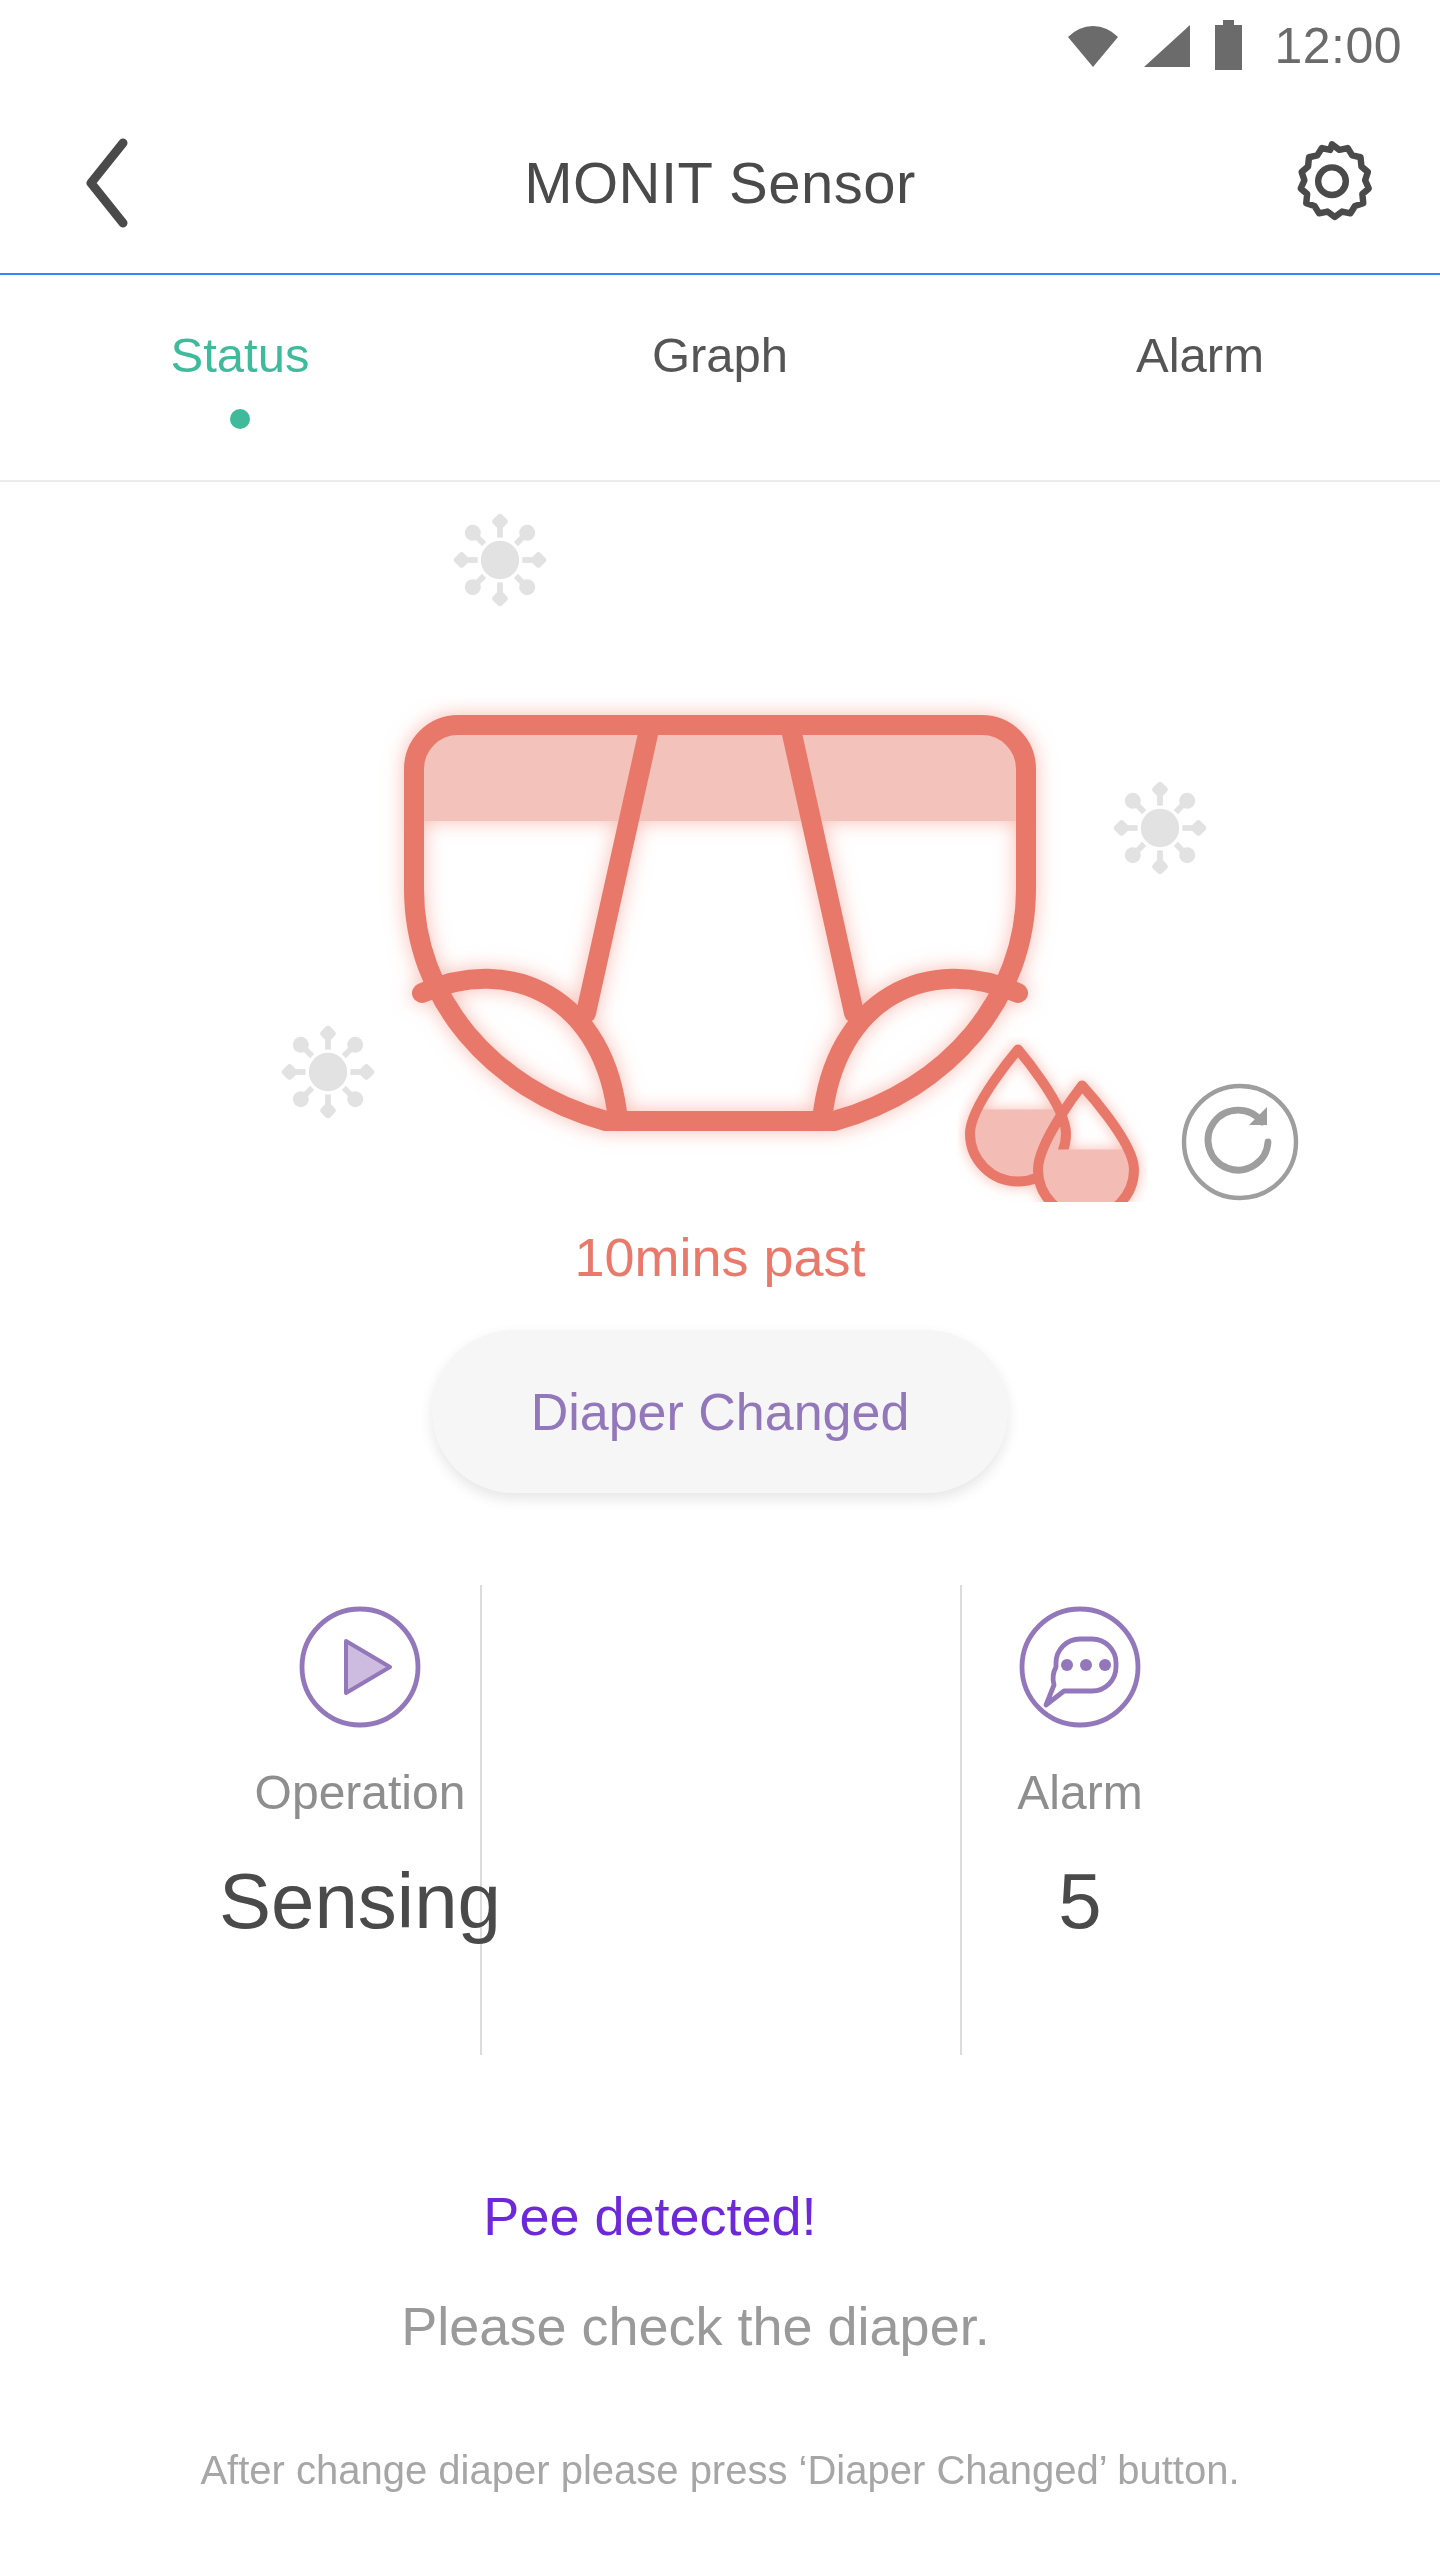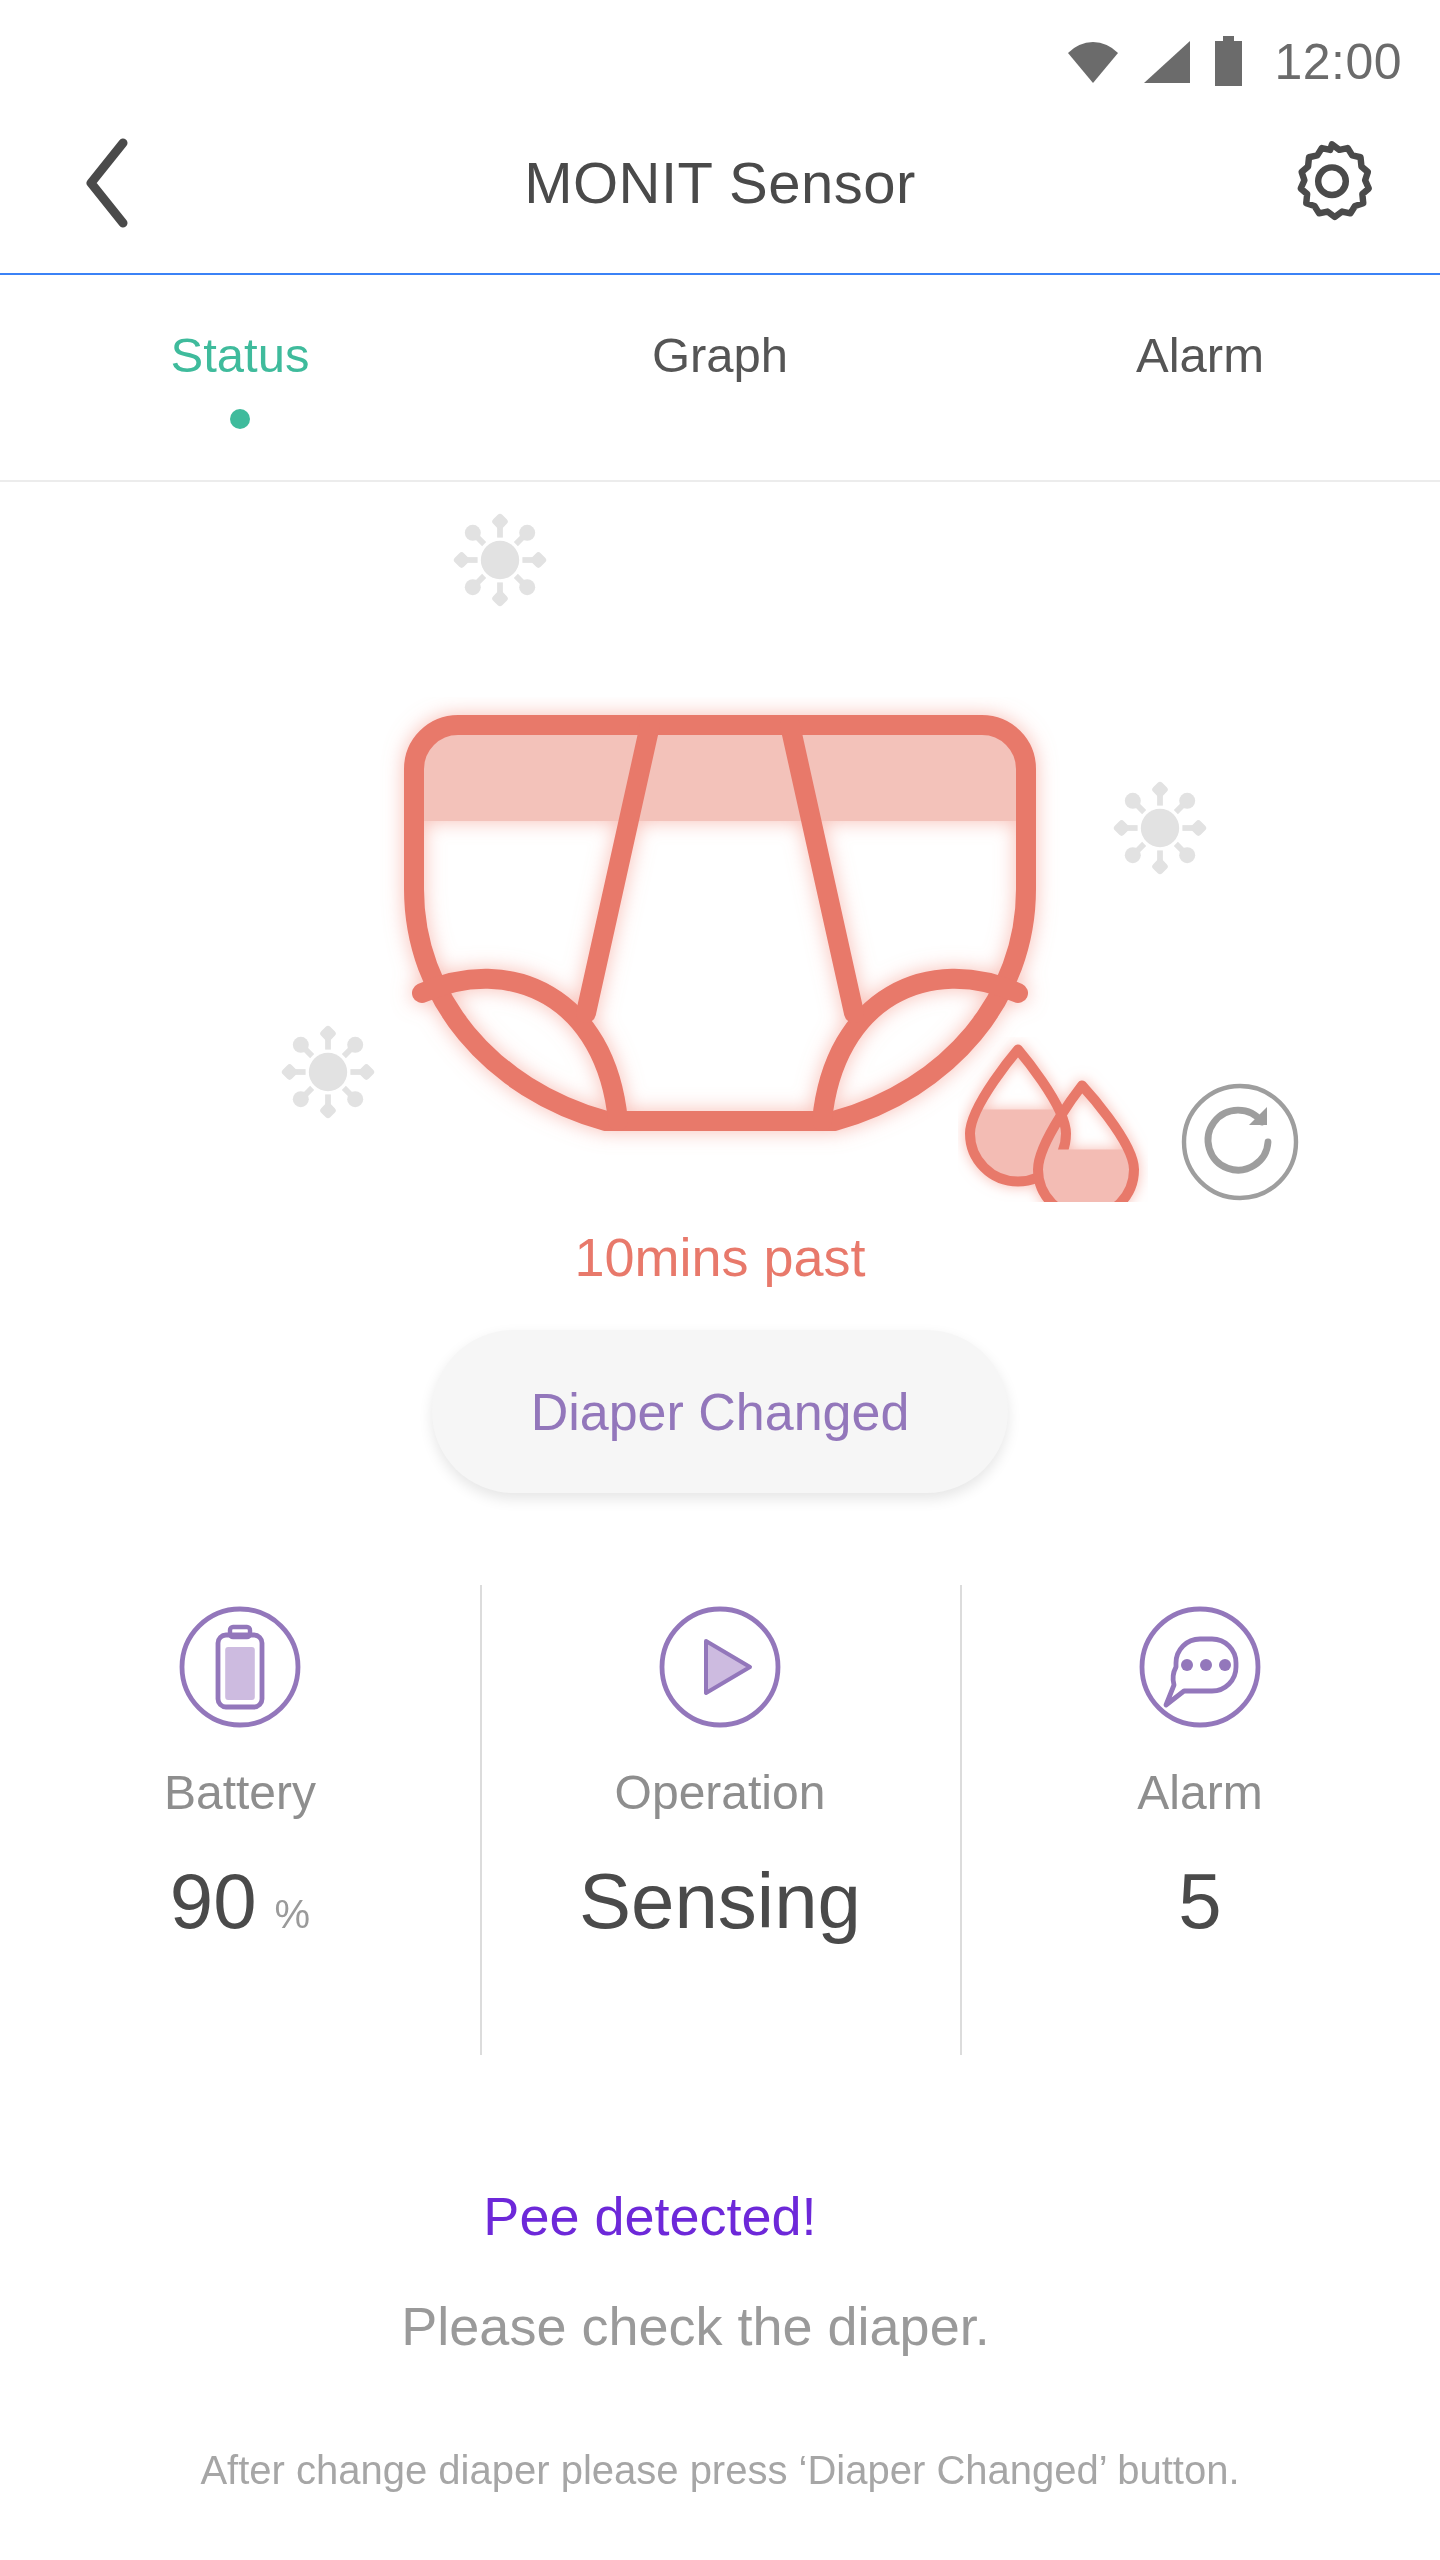--- a/index.html
+++ b/index.html
@@ -15,21 +15,20 @@
     background:#ffffff;
   }
 
   
   .statusbar {
     position:absolute; top:0; left:0;
     width:1440px; height:92px;
     display:flex; align-items:center; justify-content:flex-end;
     padding-right:38px;
     gap:18px;
-    margin-top:16px;
   }
   .sb-icon { display:block; }
   .sb-clock {
     font-size:50px; color:#6b6b6b; letter-spacing:0.5px;
     font-family:"Liberation Sans", sans-serif;
     margin-left:10px;
   }
 
   
   .header {
@@ -387,35 +386,20 @@
 
   <div class="changed-btn">
     <span class="changed-btn-label">Diaper Changed</span>
   </div>
 
   <div class="stat-divider" style="left:480px;"></div>
   <div class="stat-divider" style="left:960px;"></div>
 
   <div class="stats">
 
-    <div class="stat">
-      <span class="stat-icon">
-        <svg width="128" height="128" viewBox="0 0 64 64">
-          <circle cx="32" cy="32" r="29" fill="none" stroke="#9377bb" stroke-width="2.4"></circle>
-          <rect x="27" y="12" width="10" height="5" rx="1.5" fill="none" stroke="#9377bb" stroke-width="2.2"></rect>
-          <rect x="21" y="16" width="22" height="36" rx="4" fill="none" stroke="#9377bb" stroke-width="2.4"></rect>
-          <rect x="24.6" y="22" width="14.8" height="26.5" rx="1.5" fill="#cdbbe0"></rect>
-        </svg>
-      </span>
-      <span class="stat-label">Battery</span>
-      <span class="stat-value">
-        <span>90</span>
-        <span class="stat-unit">%</span>
-      </span>
-    </div>
 
     <div class="stat">
       <span class="stat-icon">
         <svg width="128" height="128" viewBox="0 0 64 64">
           <circle cx="32" cy="32" r="29" fill="none" stroke="#9377bb" stroke-width="2.4"></circle>
           <path d="M25 19 L47 32 L25 45 Z" fill="#cdbbe0" stroke="#9377bb" stroke-width="2" stroke-linejoin="round"></path>
         </svg>
       </span>
       <span class="stat-label">Operation</span>
       <span class="stat-value">

